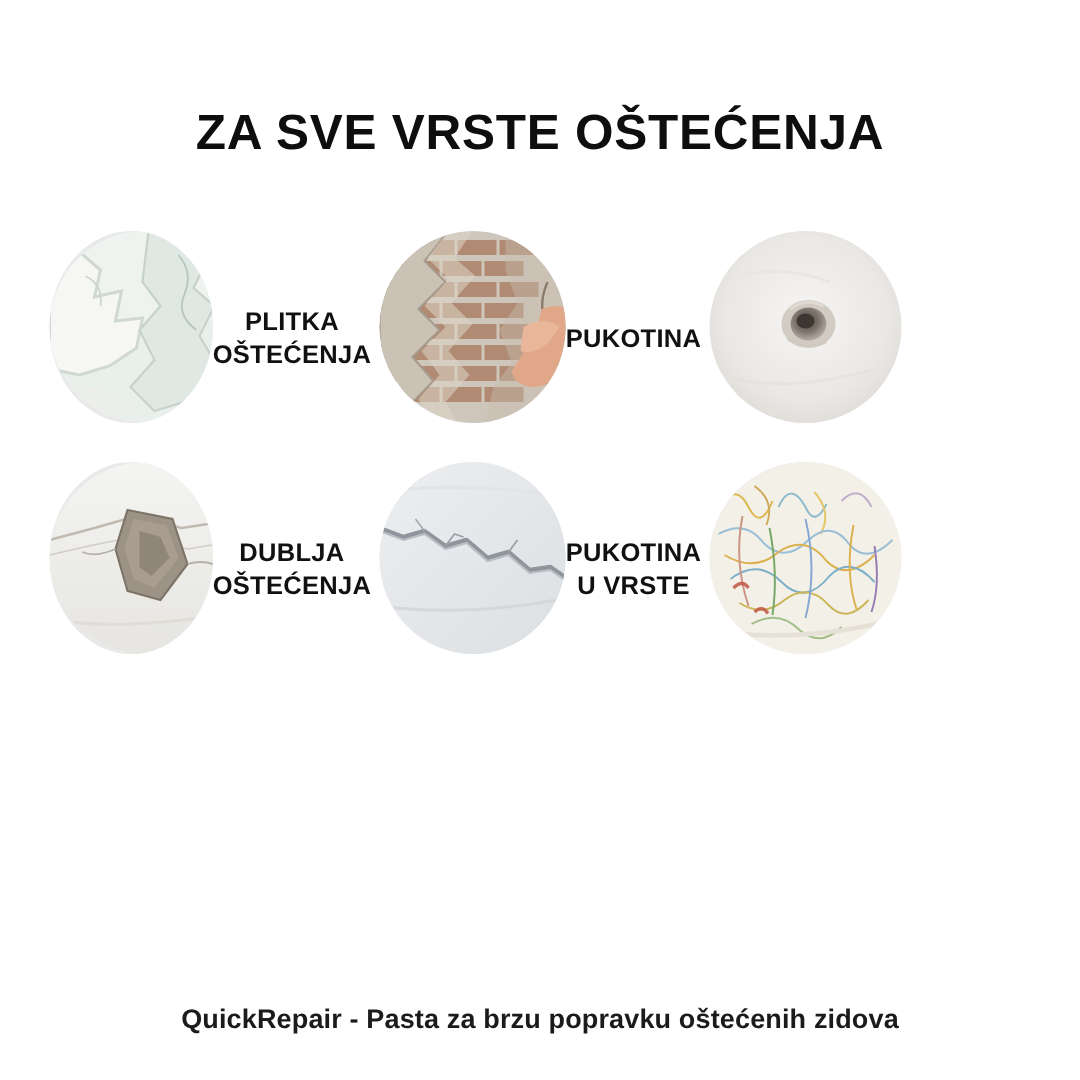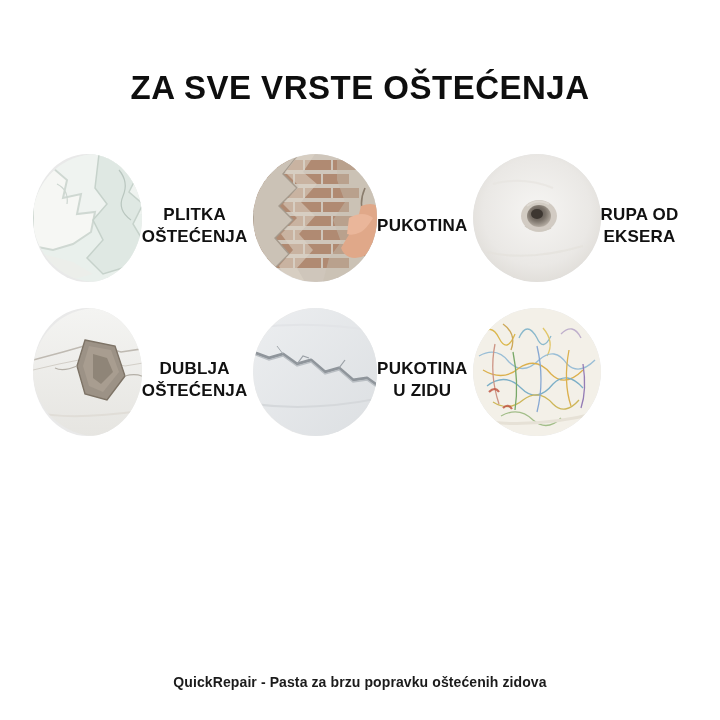--- a/index.html
+++ b/index.html
@@ -67,21 +67,21 @@
     text-align: center;
     color: #111111;
     letter-spacing: 0.2px;
   }
   .footer {
     position: absolute;
     left: 0;
     right: 0;
     bottom: 30px;
     text-align: center;
-    font-size: 14px;
+    font-size: 18px;
     font-weight: bold;
     color: #1b1b1b;
     letter-spacing: 0.1px;
   }
 </style>
 </head>
 <body>
 
 <div class="page">
 
@@ -199,24 +199,20 @@
             <ellipse cx="66" cy="62" rx="18" ry="16" fill="#c9c2b8" opacity="0.8"></ellipse>
             <ellipse cx="66" cy="62" rx="12" ry="11" fill="url(#g3h)"></ellipse>
             <ellipse cx="64" cy="60" rx="6" ry="5" fill="#3d3731"></ellipse>
             <path d="M54 52 q10 -8 22 -2" fill="none" stroke="#ded9d2" stroke-width="2"></path>
             <path d="M52 72 q12 8 26 2" fill="none" stroke="#cfc9c0" stroke-width="1.5"></path>
             <path d="M20 30 q30 -8 60 4" fill="none" stroke="#e7e4e0" stroke-width="2" opacity="0.7"></path>
             <path d="M14 98 q40 10 96 -6" fill="none" stroke="#e4e1dc" stroke-width="2" opacity="0.7"></path>
           </g>
         </svg>
       </div>
-      <div class="caption">
-        <div>RUPA OD</div>
-        <div>EKSERA</div>
-      </div>
     </div>
 
     <div class="cell">
       <div class="thumb">
         <svg viewBox="0 0 128 128" aria-hidden="true">
           <defs>
             <clipPath id="c4">
                 <circle cx="64" cy="64" r="64"></circle>
               </clipPath>
             <linearGradient id="g4" x1="0" y1="0" x2="0" y2="1">
@@ -263,21 +259,21 @@
             <path d="M44 56 L50 48 L56 50" fill="none" stroke="#9aa0a6" stroke-width="1.2"></path>
             <path d="M86 60 L92 52" fill="none" stroke="#9aa0a6" stroke-width="1.2"></path>
             <path d="M30 46 L24 38" fill="none" stroke="#a3a9ae" stroke-width="1"></path>
             <path d="M0 96 q60 8 128 -6" fill="none" stroke="#d5d8db" stroke-width="2"></path>
             <path d="M0 20 q60 -8 128 4" fill="none" stroke="#e2e4e7" stroke-width="2"></path>
           </g>
         </svg>
       </div>
       <div class="caption">
         <div>PUKOTINA</div>
-        <div>U ZIDU</div>
+        <div>U VRSTE</div>
       </div>
     </div>
 
     <div class="cell">
       <div class="thumb">
         <svg viewBox="0 0 128 128" aria-hidden="true">
           <defs>
             <clipPath id="c6">
                 <circle cx="64" cy="64" r="64"></circle>
               </clipPath>

